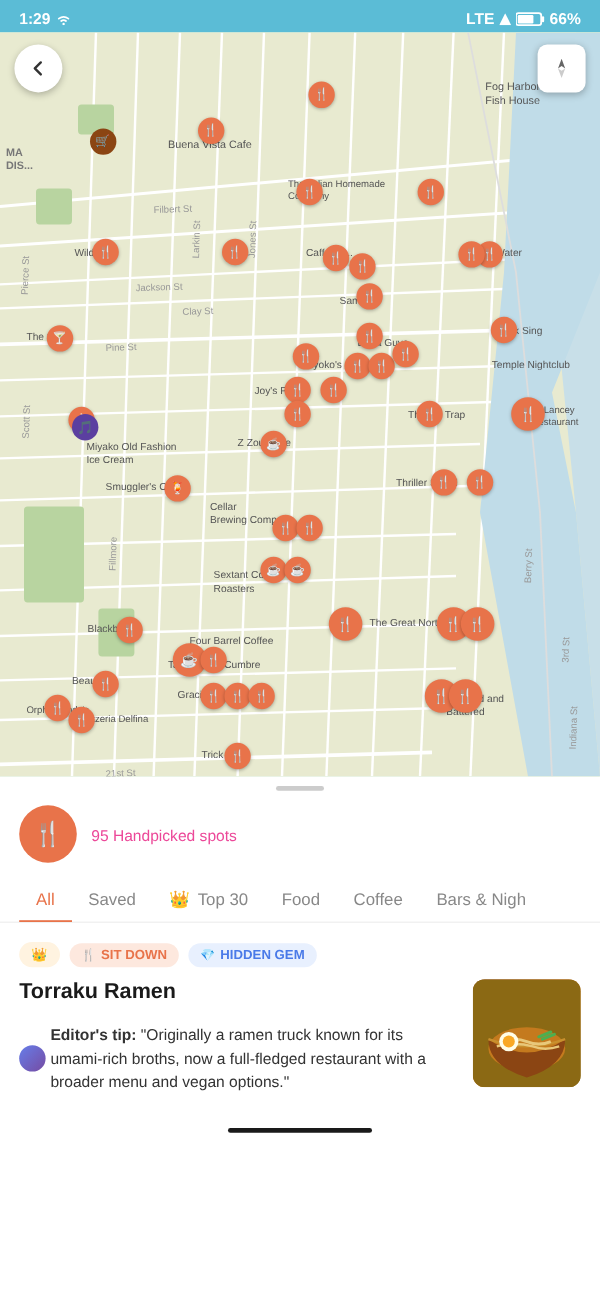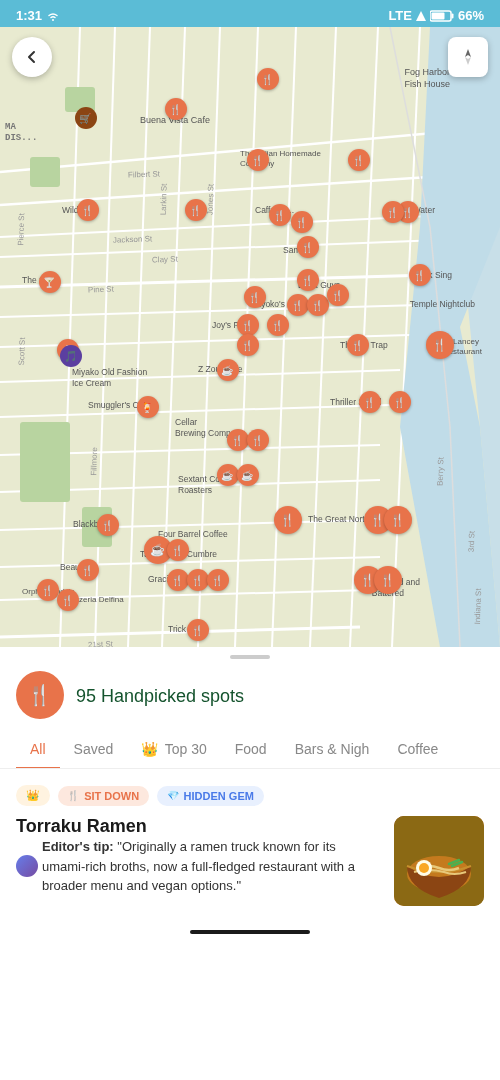--- a/index.html
+++ b/index.html
@@ -136,22 +136,22 @@
       font-size: 20px;
       flex-shrink: 0;
     }
     .collection-title {
       font-size: 22px;
       font-weight: 700;
       color: #1a1a1a;
       line-height: 1.2;
     }
     .collection-subtitle {
-      font-size: 18px;
-      color: #14532d;
+      font-size: 13px;
+      color: #ec4899;
       margin-top: 2px;
     }
 
     
     .tabs {
       display: flex;
       gap: 0;
       border-bottom: 1px solid #eee;
       margin: 0 -16px;
       padding: 0 16px;
@@ -222,21 +222,21 @@
       display: flex;
       gap: 12px;
       align-items: flex-start;
       margin-bottom: 16px;
     }
     .spot-info { flex: 1; }
     .spot-name {
       font-size: 18px;
       font-weight: 700;
       color: #1a1a1a;
-      margin-bottom: 0;
+      margin-bottom: 16px;
     }
     .editor-tip {
       font-size: 13px;
       color: #333;
       line-height: 1.5;
     }
     .editor-tip-label {
       font-weight: 700;
     }
     .spot-avatar {
@@ -282,21 +282,21 @@
       height: 4px;
       background: #1a1a1a;
       border-radius: 2px;
     }
   </style>
 </head>
 <body>
 
 <div class="status-bar">
   <div class="status-left">
-    <span>1:31</span>
+    <span>1:29</span>
     <svg width="14" height="10" viewBox="0 0 14 10">
       <path d="M7 8.5 L7 8.5 A0.5 0.5 0 0 1 7 8.5Z" fill="white"></path>
       <path d="M5 6.5 Q7 5 9 6.5" stroke="white" fill="none" stroke-width="1.5" stroke-linecap="round"></path>
       <path d="M3 4.5 Q7 1.5 11 4.5" stroke="white" fill="none" stroke-width="1.5" stroke-linecap="round"></path>
       <circle cx="7" cy="9" r="1" fill="white"></circle>
     </svg>
   </div>
   <div class="status-right">
     <span>LTE</span>
     <svg width="10" height="10" viewBox="0 0 10 10">
@@ -395,21 +395,21 @@
   <div style="position:absolute;top:613px;left:88px;font-size:8px;color:#999;transform:rotate(-2deg);">21st St</div>
   <div style="position:absolute;top:168px;left:148px;font-size:8px;color:#999;transform:rotate(-88deg);">Larkin St</div>
   <div style="position:absolute;top:168px;left:195px;font-size:8px;color:#999;transform:rotate(-88deg);">Jones St</div>
   <div style="position:absolute;top:430px;left:80px;font-size:8px;color:#999;transform:rotate(-88deg);">Fillmore</div>
   <div style="position:absolute;top:320px;left:8px;font-size:8px;color:#999;transform:rotate(-88deg);">Scott St</div>
   <div style="position:absolute;top:440px;right:45px;font-size:8px;color:#999;transform:rotate(-88deg);">Berry St</div>
   <div style="position:absolute;top:510px;right:18px;font-size:8px;color:#999;transform:rotate(-88deg);">3rd St</div>
   <div style="position:absolute;top:575px;right:4px;font-size:8px;color:#999;transform:rotate(-88deg);">Indiana St</div>
   <div style="position:absolute;top:198px;left:5px;font-size:8px;color:#999;transform:rotate(-88deg);">Pierce St</div>
 
-  <div style="position:absolute;top:95px;left:5px;font-size:9px;color:#777;font-weight:600;line-height:1.2;font-family:Liberation Mono, monospace;">MA<br>DIS...</div>
+  <div style="position:absolute;top:95px;left:5px;font-size:9px;color:#777;font-weight:600;line-height:1.2;">MA<br>DIS...</div>
 
   <div class="map-pin" style="left:268px;top:52px;">🍴</div>
   <div class="map-pin" style="left:176px;top:82px;">🍴</div>
   <div class="map-pin" style="left:258px;top:133px;">🍴</div>
   <div class="map-pin" style="left:359px;top:133px;">🍴</div>
   <div class="map-pin" style="left:280px;top:188px;">🍴</div>
   <div class="map-pin" style="left:302px;top:195px;">🍴</div>
   <div class="map-pin" style="left:408px;top:185px;">🍴</div>
   <div class="map-pin" style="left:196px;top:183px;">🍴</div>
   <div class="map-pin" style="left:88px;top:183px;">🍴</div>
@@ -491,24 +491,24 @@
       <span>Saved</span>
     </div>
     <div class="tab">
       <span style="margin-right:2px;">👑</span>
       <span>Top 30</span>
     </div>
     <div class="tab">
       <span>Food</span>
     </div>
     <div class="tab">
+      <span>Coffee</span>
+    </div>
+    <div class="tab">
       <span>Bars &amp; Nigh</span>
-    </div>
-    <div class="tab">
-      <span>Coffee</span>
     </div>
   </div>
 </div>
 
 <div class="spots-section">
 
   <div class="badge-row">
     <div class="badge crown">
       <span>👑</span>
     </div>

